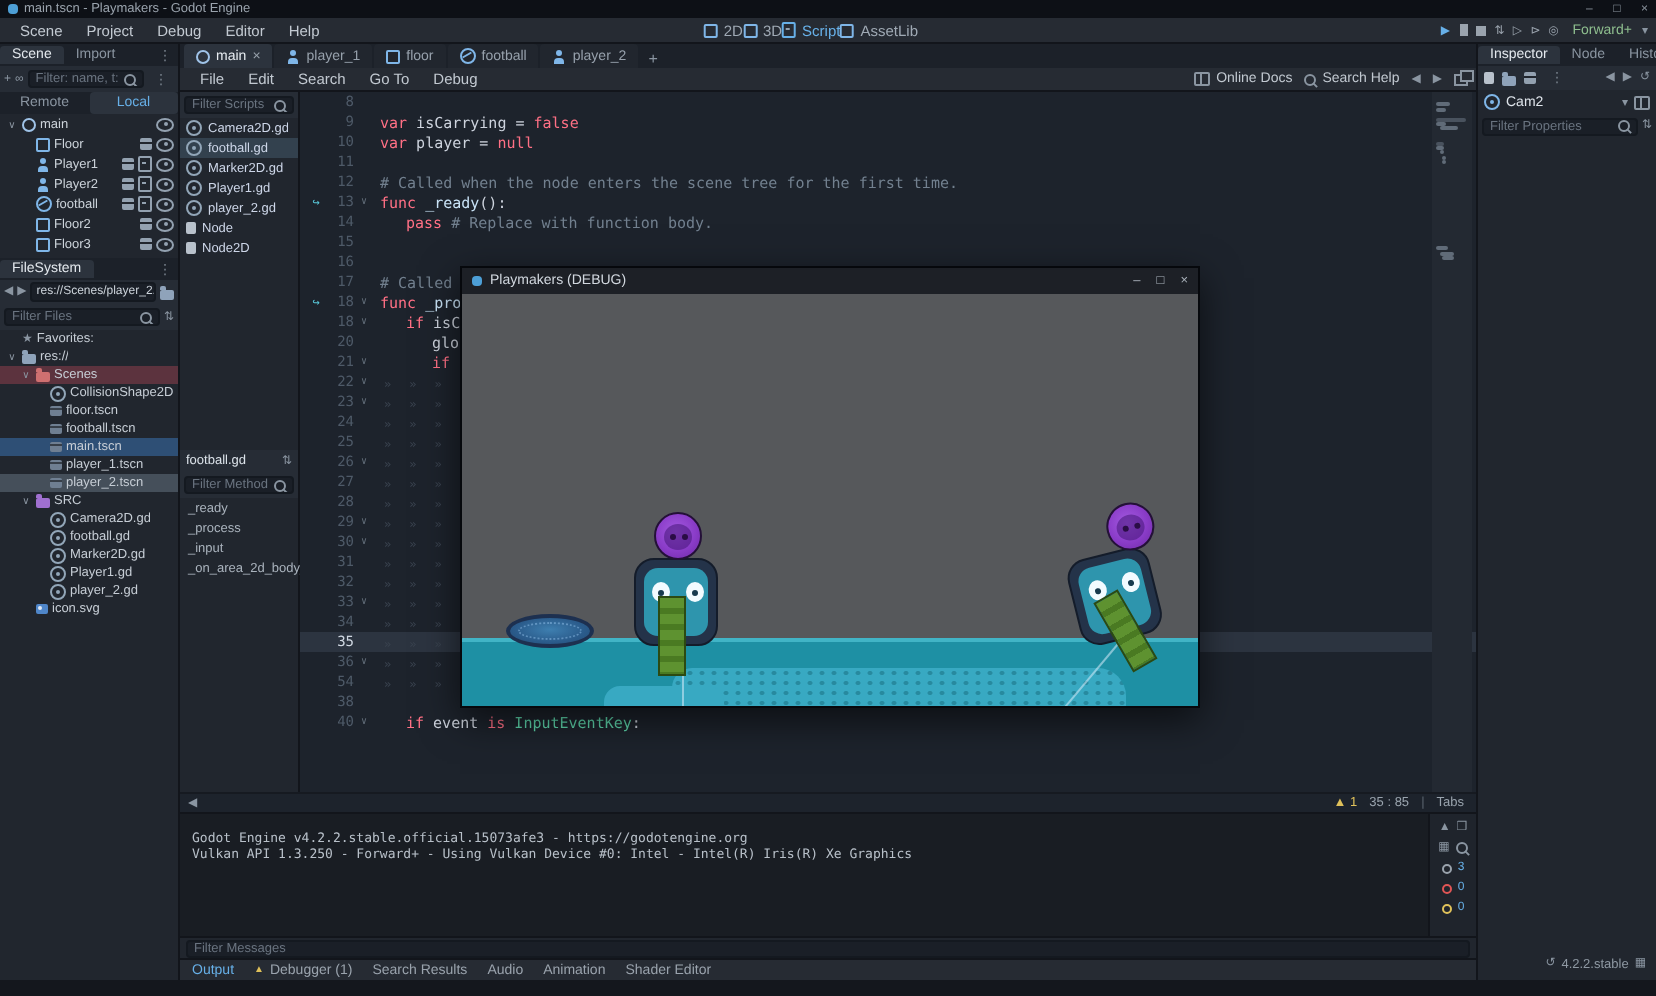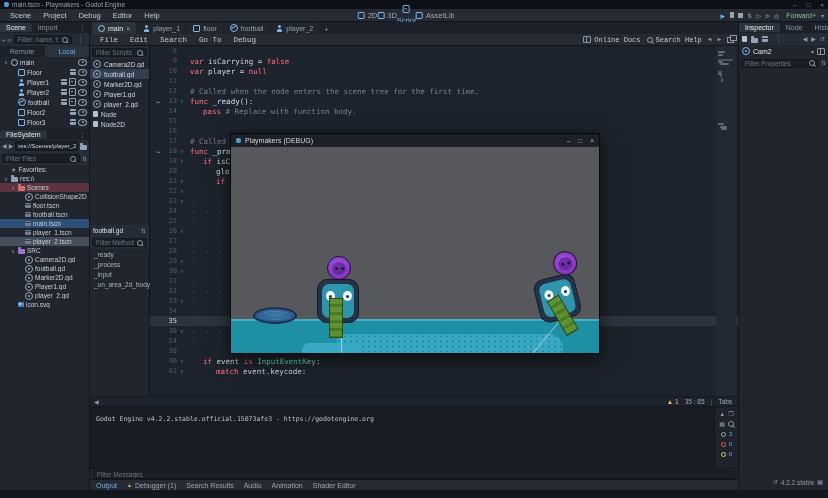--- a/index.html
+++ b/index.html
@@ -11,21 +11,21 @@
   .flex{display:flex;align-items:center;}
   
   .titlebar{left:0;top:0;width:828px;height:9px;background:#0d1016;display:flex;align-items:center;padding:0 4px;box-sizing:border-box;gap:3px;}
   .titlebar .title{font-size:6.5px;color:#9aa3ad;flex:1;line-height:9px;}
   .logo{width:5px;height:5px;border-radius:2px;background:#4d9fd6;}
   .winctl span{margin-left:8px;color:#8d96a0;font-size:6px;line-height:9px;}
   .menubar{left:0;top:9px;width:828px;height:13px;background:#262b33;border-bottom:1px solid #12151b;box-sizing:border-box;display:flex;align-items:center;padding:0 4px;}
   .menu-item{padding:0 6px;color:#c2c9d1;font-size:7.5px;}
   #workspaces{position:absolute;left:50%;transform:translateX(-58%);display:flex;gap:0;}
   .ws{display:flex;align-items:center;gap:3px;color:#9fa9b4;font-size:7.5px;}
-  .ws.active{color:#67b0e8;flex-direction:column;}
+  .ws.active{color:#67b0e8;}
   .mb-right{position:absolute;right:4px;display:flex;align-items:center;gap:5px;}
   .runbtn{color:#9aa3ad;font-size:6px;display:inline-flex;align-items:center;justify-content:center;width:9px;height:9px;}
   .runbtn.active{color:#67b0e8;}
   .renderer{color:#8fbf8f;font-size:7px;}
   .cd{color:#8a95a1;font-size:6px;}
   
   .vdots{color:#78828d;font-size:7px;padding:0 3px;}
   .input{background:#1a1f27;border:1px solid #141920;border-radius:2px;display:flex;align-items:center;padding:0 3px;gap:3px;height:9px;box-sizing:border-box;flex:1;overflow:hidden;}
   .ph{color:#6a7480;font-size:6.5px;white-space:nowrap;flex:1;overflow:hidden;}
   .ic{display:inline-block;vertical-align:middle;position:relative;flex:none;}
@@ -84,21 +84,21 @@
   .frow.hl-red{background:#5c333e;}
   .frow.hl-blue{background:#2e4f75;}
   .frow.hl-sel{background:#454f5a;}
   
   .center{left:90px;top:22px;width:648px;height:384px;background:#1d232c;}
   .scene-tabs{display:flex;align-items:flex-end;height:12px;background:#1c2129;padding-left:2px;gap:1px;}
   .stab{display:flex;align-items:center;gap:3px;padding:1px 6px;height:10px;color:#97a1ac;font-size:7px;background:#21262e;border-radius:2px 2px 0 0;}
   .stab.active{background:#2c333d;color:#e8edf2;}
   .stab .close{color:#9aa3ad;font-size:7px;}
   .addtab{color:#8a95a1;font-size:8px;padding:0 4px;}
-  .se-menu{display:flex;align-items:center;height:12px;background:#262b33;border-bottom:1px solid #12151b;box-sizing:border-box;padding:0 4px;font-family:Liberation Mono, monospace;}
+  .se-menu{display:flex;align-items:center;height:12px;background:#262b33;border-bottom:1px solid #12151b;box-sizing:border-box;padding:0 4px;}
   .se-right{position:absolute;right:4px;display:flex;align-items:center;gap:6px;}
   .link-btn{display:flex;align-items:center;gap:3px;color:#c2c9d1;font-size:7px;}
   .se-body{position:absolute;left:0;top:24px;width:648px;height:350px;}
   .scripts-col{position:absolute;left:0;top:0;width:60px;height:350px;background:#21262e;border-right:1px solid #12151b;box-sizing:border-box;}
   .srow{display:flex;align-items:center;gap:3px;height:10px;padding:0 3px;}
   .srow .nm{font-size:6.5px;color:#cdd6e8;white-space:nowrap;overflow:hidden;}
   .srow.sel{background:#33414e;}
   .cscript{display:flex;align-items:center;height:11px;background:#262c35;padding:0 3px;gap:2px;margin-top:96px;}
   .cscript .nm{font-size:6.5px;color:#dce3ea;flex:1;}
   .mrow{height:10px;display:flex;align-items:center;padding:0 4px;font-size:6.5px;color:#aab3bd;}
@@ -555,21 +555,20 @@
             <div class="crow"><span class="gut"><span class="ov"></span><span class="num">30</span><span class="fc">∨</span></span><span class="ctext" style="padding-left: 4px;"><span class="ghost">»»»</span></span></div>
             <div class="crow"><span class="gut"><span class="ov"></span><span class="num">31</span><span class="fc"></span></span><span class="ctext" style="padding-left: 4px;"><span class="ghost">»»»</span></span></div>
             <div class="crow"><span class="gut"><span class="ov"></span><span class="num">32</span><span class="fc"></span></span><span class="ctext" style="padding-left: 4px;"><span class="ghost">»»»</span></span></div>
             <div class="crow"><span class="gut"><span class="ov"></span><span class="num">33</span><span class="fc">∨</span></span><span class="ctext" style="padding-left: 4px;"><span class="ghost">»»»</span></span></div>
             <div class="crow"><span class="gut"><span class="ov"></span><span class="num">34</span><span class="fc"></span></span><span class="ctext" style="padding-left: 4px;"><span class="ghost">»»»</span></span></div>
             <div class="crow cur"><span class="gut"><span class="ov"></span><span class="num">35</span><span class="fc"></span></span><span class="ctext" style="padding-left: 4px;"><span class="ghost">»»»</span></span></div>
             <div class="crow"><span class="gut"><span class="ov"></span><span class="num">36</span><span class="fc">∨</span></span><span class="ctext" style="padding-left: 4px;"><span class="ghost">»»»</span></span></div>
             <div class="crow"><span class="gut"><span class="ov"></span><span class="num">54</span><span class="fc"></span></span><span class="ctext" style="padding-left: 4px;"><span class="ghost">»»»</span></span></div>
             <div class="crow"><span class="gut"><span class="ov"></span><span class="num">38</span><span class="fc"></span></span><span class="ctext" style="padding-left: 4px;"></span></div>
             <div class="crow"><span class="gut"><span class="ov"></span><span class="num">40</span><span class="fc">∨</span></span><span class="ctext" style="padding-left: 17px;"><span class="tok-kw">if</span><span class="tok-pl"> event </span><span class="tok-kw">is</span><span class="tok-ty"> InputEventKey</span><span class="tok-pl">:</span></span></div>
-            <div class="crow"><span class="gut"><span class="ov"></span><span class="num">41</span><span class="fc">∨</span></span><span class="ctext" style="padding-left: 30px;"><span class="tok-kw">match</span><span class="tok-pl"> event.keycode:</span></span></div>
           </div>
         <div id="minimap" class="minimap">
             <div class="mmbar" style="top: 5.4px; left: 2px; width: 6.5px; background: rgb(96, 107, 120);"></div>
             <div class="mmbar" style="top: 7.8px; left: 2px; width: 5.25px; background: rgb(96, 107, 120);"></div>
             <div class="mmbar" style="top: 12.6px; left: 2px; width: 15px; background: rgb(73, 82, 94);"></div>
             <div class="mmbar" style="top: 15px; left: 2px; width: 4.5px; background: rgb(96, 107, 120);"></div>
             <div class="mmbar" style="top: 17.4px; left: 3.5px; width: 9.5px; background: rgb(96, 107, 120);"></div>
             <div class="mmbar" style="top: 24.6px; left: 2px; width: 3.75px; background: rgb(73, 82, 94);"></div>
             <div class="mmbar" style="top: 27px; left: 2px; width: 3.75px; background: rgb(96, 107, 120);"></div>
             <div class="mmbar" style="top: 29.4px; left: 3.5px; width: 2.75px; background: rgb(96, 107, 120);"></div>
@@ -625,20 +624,21 @@
   </div>
   <div class="abs versionrow">
     <span class="glyph">↺</span>
     <span>4.2.2.stable</span>
     <span class="glyph">▦</span>
   </div>
 
   <div class="abs console">
     <div id="conlines" class="lines">
         <div>Godot Engine v4.2.2.stable.official.15073afe3 - https://godotengine.org</div>
+        <div>Vulkan API 1.3.250 - Forward+ - Using Vulkan Device #0: Intel - Intel(R) Iris(R) Xe Graphics</div>
       </div>
     <div id="conside" class="con-side">
         <div class="cside-row">
           <span class="glyph">▲</span>
           <span class="glyph">❒</span>
         </div>
         <div class="cside-row">
           <span class="glyph">▦</span>
           <span class="ic i-search"></span>
         </div>

